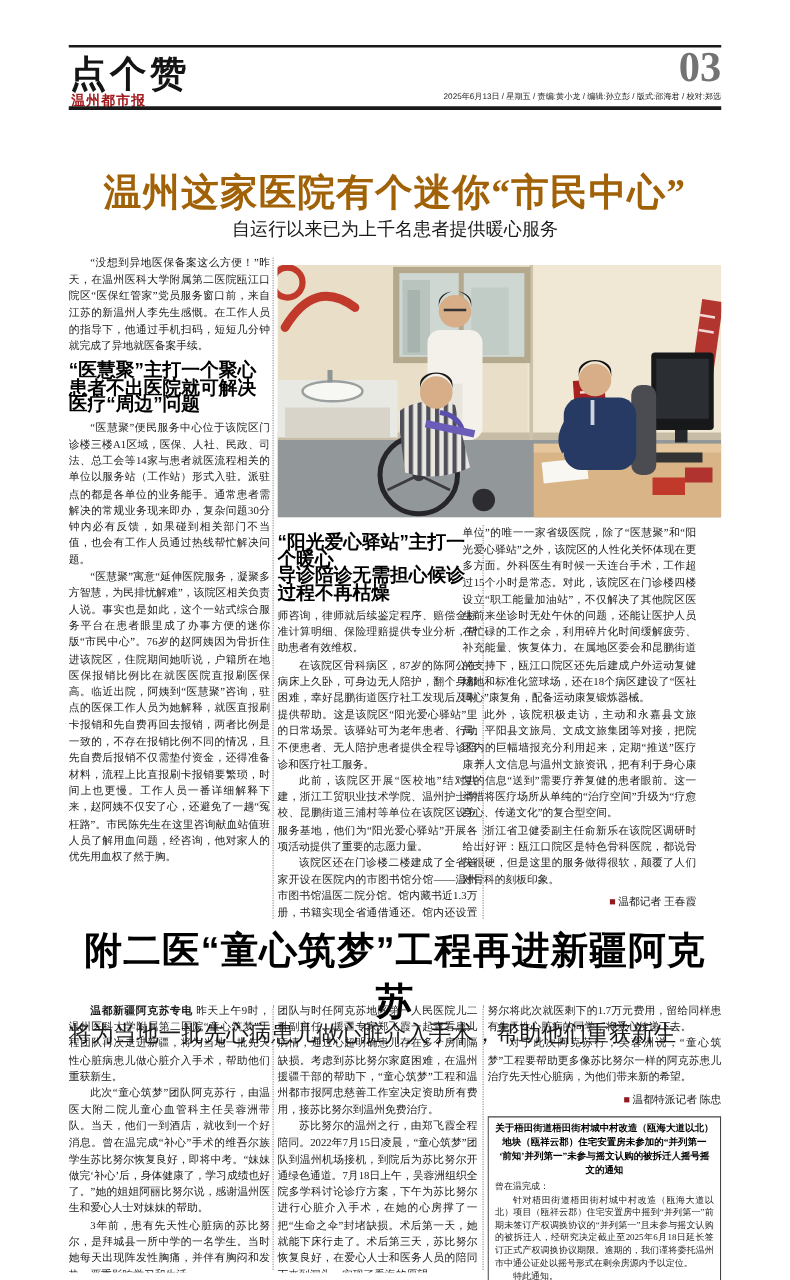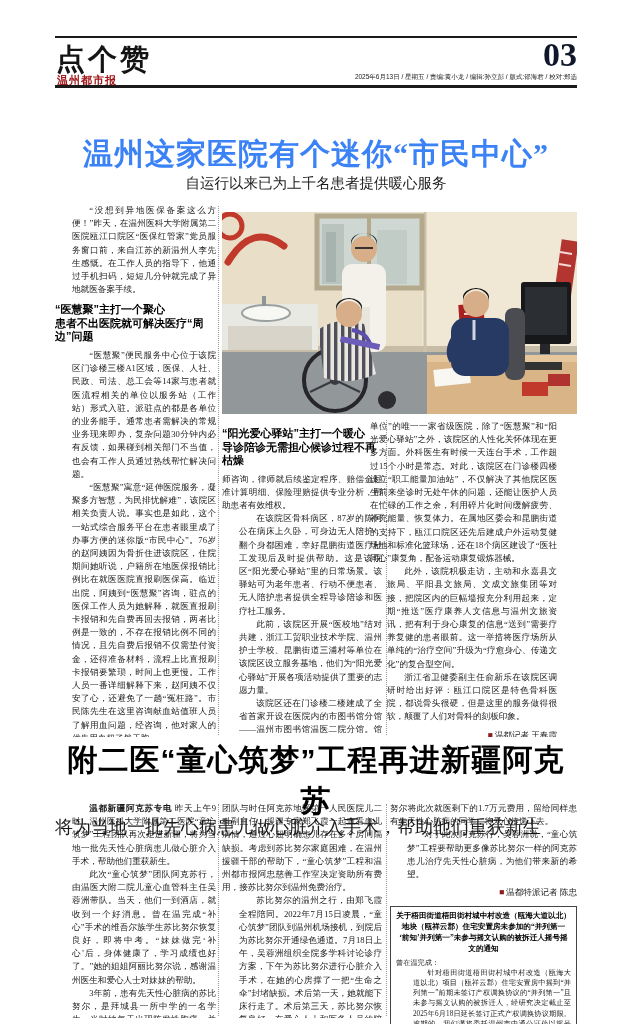--- a/index.html
+++ b/index.html
@@ -5,34 +5,34 @@
   * { margin:0; padding:0; box-sizing:border-box; }
   html,body { background:#ffffff; }
   body { font-family:"Liberation Serif","DejaVu Serif",serif; color:#111; }
   .page { position:relative; width:632px; height:1024px; background:#fff; overflow:hidden; }
 
   
   .rule-top    { position:absolute; left:55px; top:36px;  width:522px; height:2px; background:#1a1a1a; }
   .rule-bottom { position:absolute; left:55px; top:85px;  width:522px; height:3px; background:#1a1a1a; }
   .section-name{ position:absolute; left:56px; top:40px; font-size:29px; font-weight:bold; letter-spacing:3px; color:#141414; }
   .masthead    { position:absolute; left:57px; top:73px; font-size:11px; font-weight:bold; color:#a3181c; letter-spacing:1px; font-family:"Liberation Sans","DejaVu Sans",sans-serif; }
-  .page-number { position:absolute; right:55px; top:36px; font-size:34px; font-weight:bold; color:#0f172a; font-family:"Liberation Serif",serif; }
+  .page-number { position:absolute; right:55px; top:36px; font-size:34px; font-weight:bold; color:#737373; font-family:"Liberation Serif",serif; }
   .dateline    { position:absolute; right:55px; top:73px; font-size:6.5px; color:#222; font-family:"Liberation Sans","DejaVu Sans",sans-serif; }
 
   
   .a1-kicker   { position:absolute; left:55px; top:114px; width:522px; text-align:center; font-size:17px; color:#1a1a1a; font-family:"Liberation Sans","DejaVu Sans",sans-serif; }
-  .a1-headline { position:absolute; left:55px; top:134px; width:522px; text-align:center; font-size:30px; font-weight:bold; letter-spacing:1px; color:#3b82f6; }
+  .a1-headline { position:absolute; left:55px; top:134px; width:522px; text-align:center; font-size:30px; font-weight:bold; letter-spacing:1px; color:#a16207; }
   .a1-deck     { position:absolute; left:55px; top:174px; width:522px; text-align:center; font-size:14.5px; color:#1a1a1a; font-family:"Liberation Sans","DejaVu Sans",sans-serif; }
 
   
   .col { position:absolute; overflow:hidden; font-size:8.6px; line-height:13.2px; text-align:justify; color:#191919; }
   .vsep { position:absolute; width:0; border-left:1px dotted #9c9c9c; }
-  .blk-p  { text-indent:2em;margin-left:17px; }
+  .blk-p  { text-indent:2em; }
   .blk-pc { }
-  .blk-sub { font-weight:bold; font-family:"Liberation Sans","DejaVu Sans",sans-serif; white-space:pre-line; text-align:left; font-size:11px; line-height:13.5px; margin:7px 0 5px; color:#000; }
+  .blk-sub { font-weight:bold; font-family:"Liberation Sans","DejaVu Sans",sans-serif; white-space:pre-line; text-align:left; font-size:15px; line-height:13.5px; margin:7px 0 5px; color:#000; }
   .blk-byline { text-align:right; margin-top:5px; }
   .blk-byline .byline-marker { color:#8e1b20; margin-right:2px; }
   .blk-p b, .blk-pc b { font-weight:bold; }
   .blk-salute { }
   .blk-close { text-indent:2em; }
 
   
   .photo { position:absolute; left:222px; top:212px; width:355px; height:202px; }
   .photo svg { display:block; width:100%; height:100%; }
 

